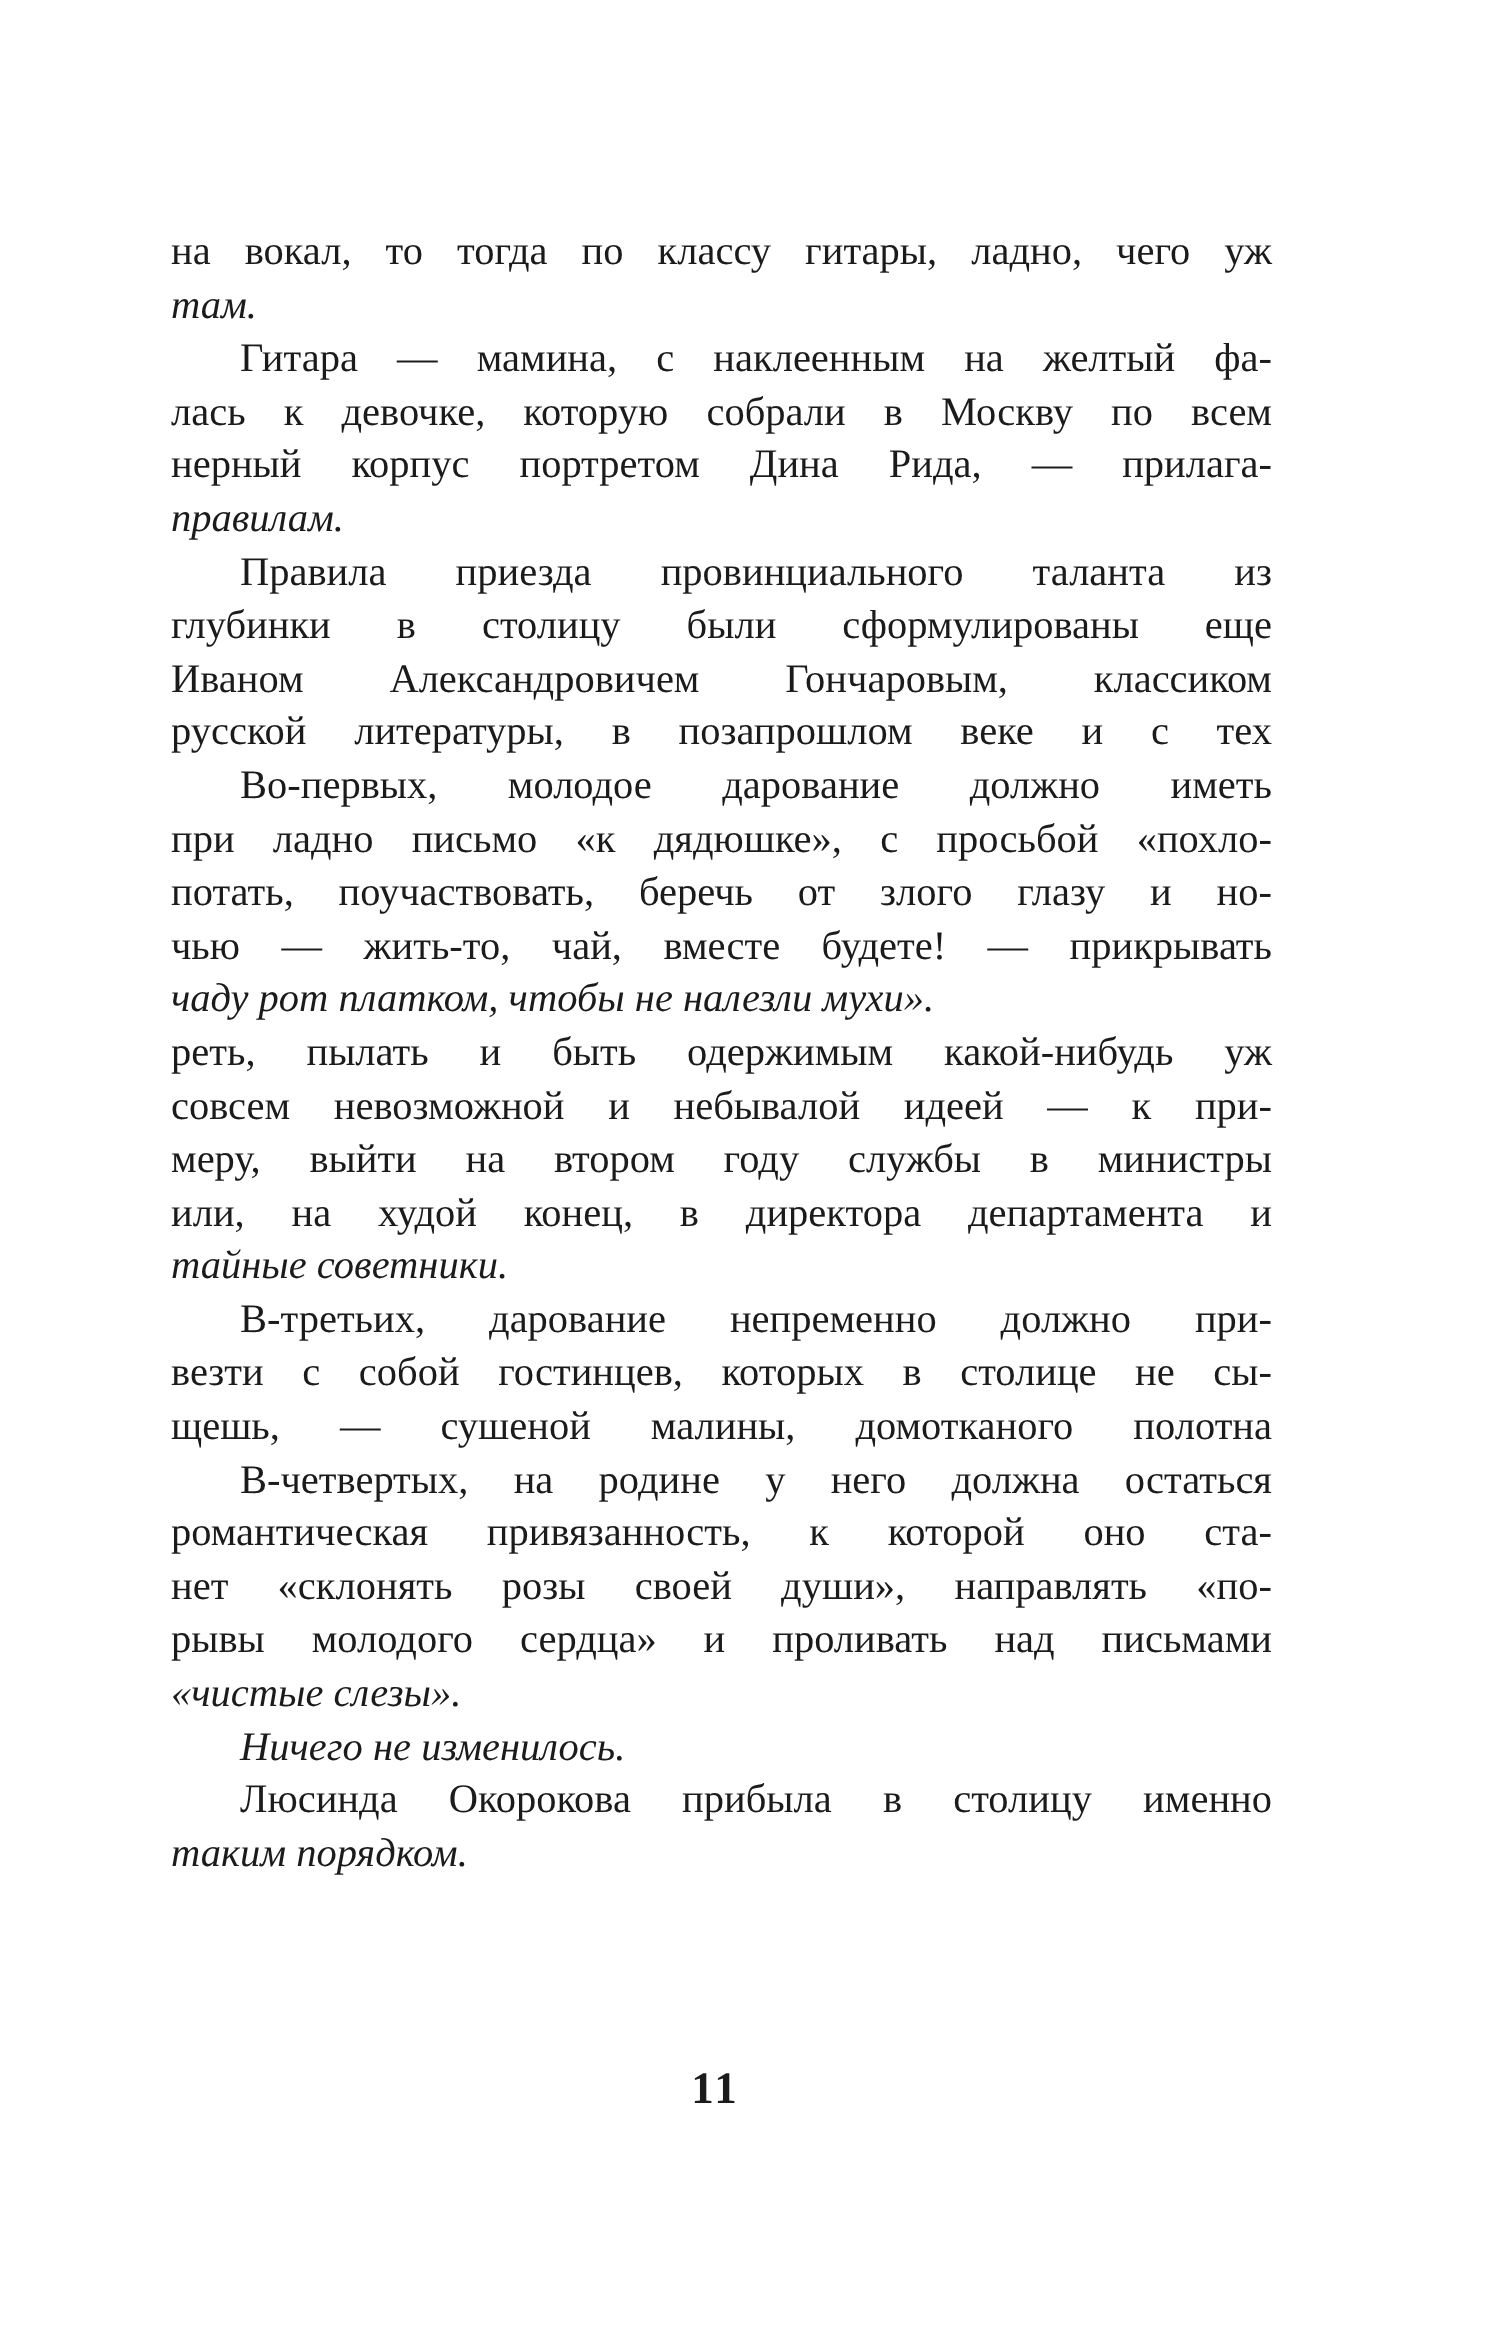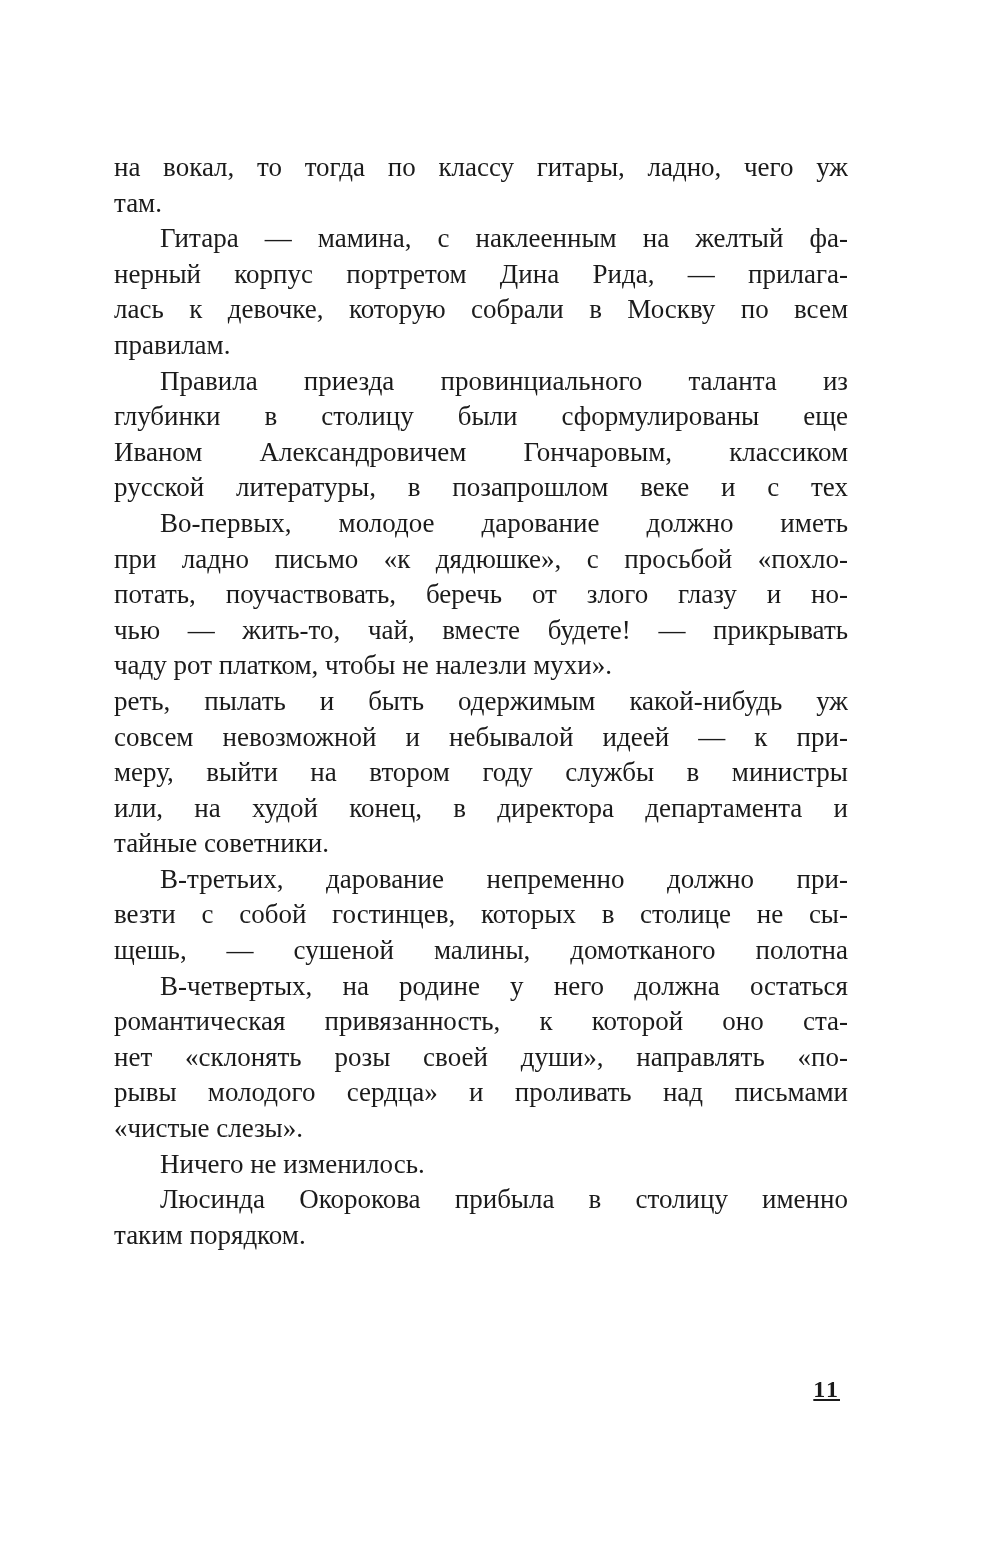--- a/index.html
+++ b/index.html
@@ -31,50 +31,50 @@
   .paragraph {
     margin: 0;
   }
   .line {
     text-align: justify;
     text-align-last: justify;
     white-space: normal;
   }
   .line.last {
     text-align-last: left;
+    font-style: italic;
   }
   .line.indent {
     text-indent: 46px;
   }
   .page-number {
     position: absolute;
     left: 114px;
     width: 726px;
     top: 1376px;
-    text-align: right;
+    text-align: center;
     font-weight: bold;
-    font-size: 24px;
+    font-size: 30px;
     letter-spacing: 2px;
     color: #1b1b1b;
-    text-decoration: underline;
   }
 </style>
 </head>
 <body>
 
 <div class="page">
   <div class="text-block">
       <div class="paragraph">
         <div class="line">на вокал, то тогда по классу гитары, ладно, чего уж</div>
         <div class="line last">там.</div>
       </div>
       <div class="paragraph">
         <div class="line indent">Гитара — мамина, с наклеенным на желтый фа-</div>
+        <div class="line">лась к девочке, которую собрали в Москву по всем</div>
         <div class="line">нерный корпус портретом Дина Рида, — прилага-</div>
-        <div class="line">лась к девочке, которую собрали в Москву по всем</div>
         <div class="line last">правилам.</div>
       </div>
       <div class="paragraph">
         <div class="line indent">Правила приезда провинциального таланта из</div>
         <div class="line">глубинки в столицу были сформулированы еще</div>
         <div class="line">Иваном Александровичем Гончаровым, классиком</div>
         <div class="line">русской литературы, в позапрошлом веке и с тех</div>
       </div>
       <div class="paragraph">
         <div class="line indent">Во-первых, молодое дарование должно иметь</div>

